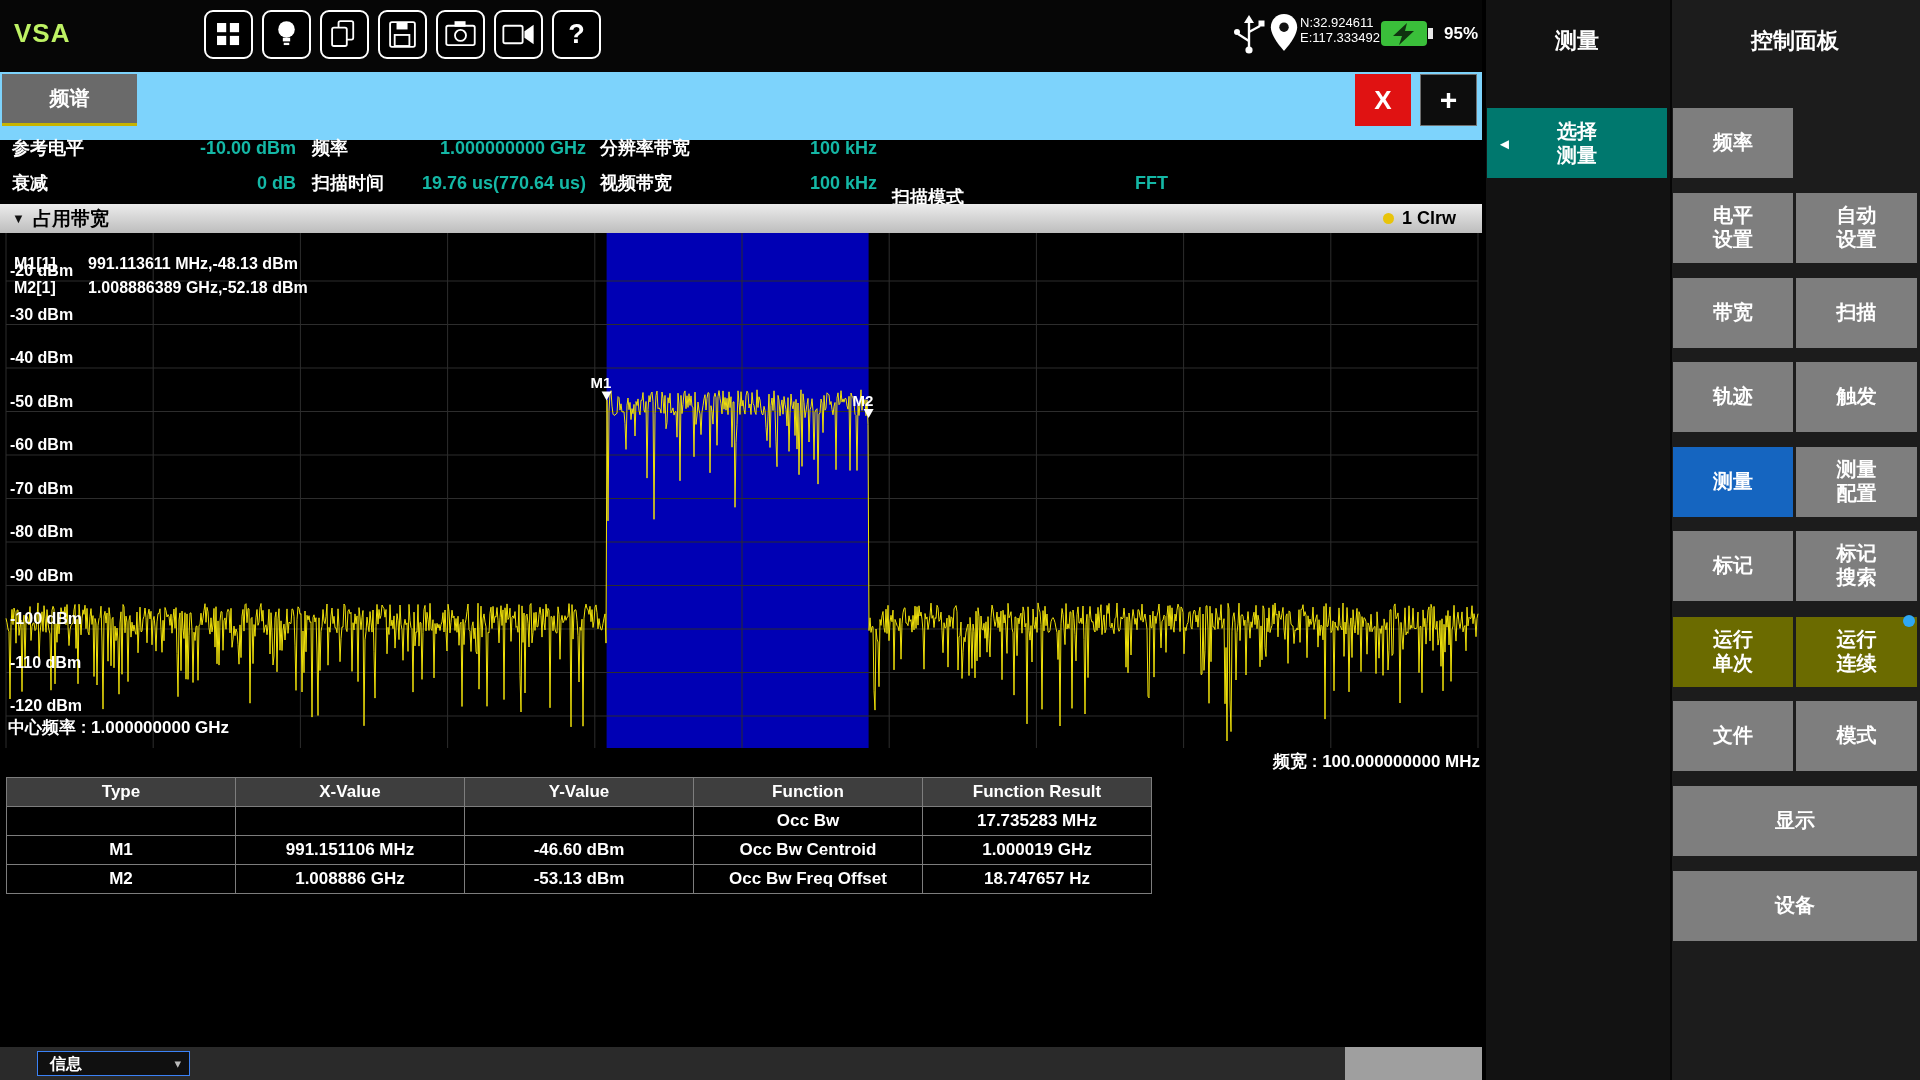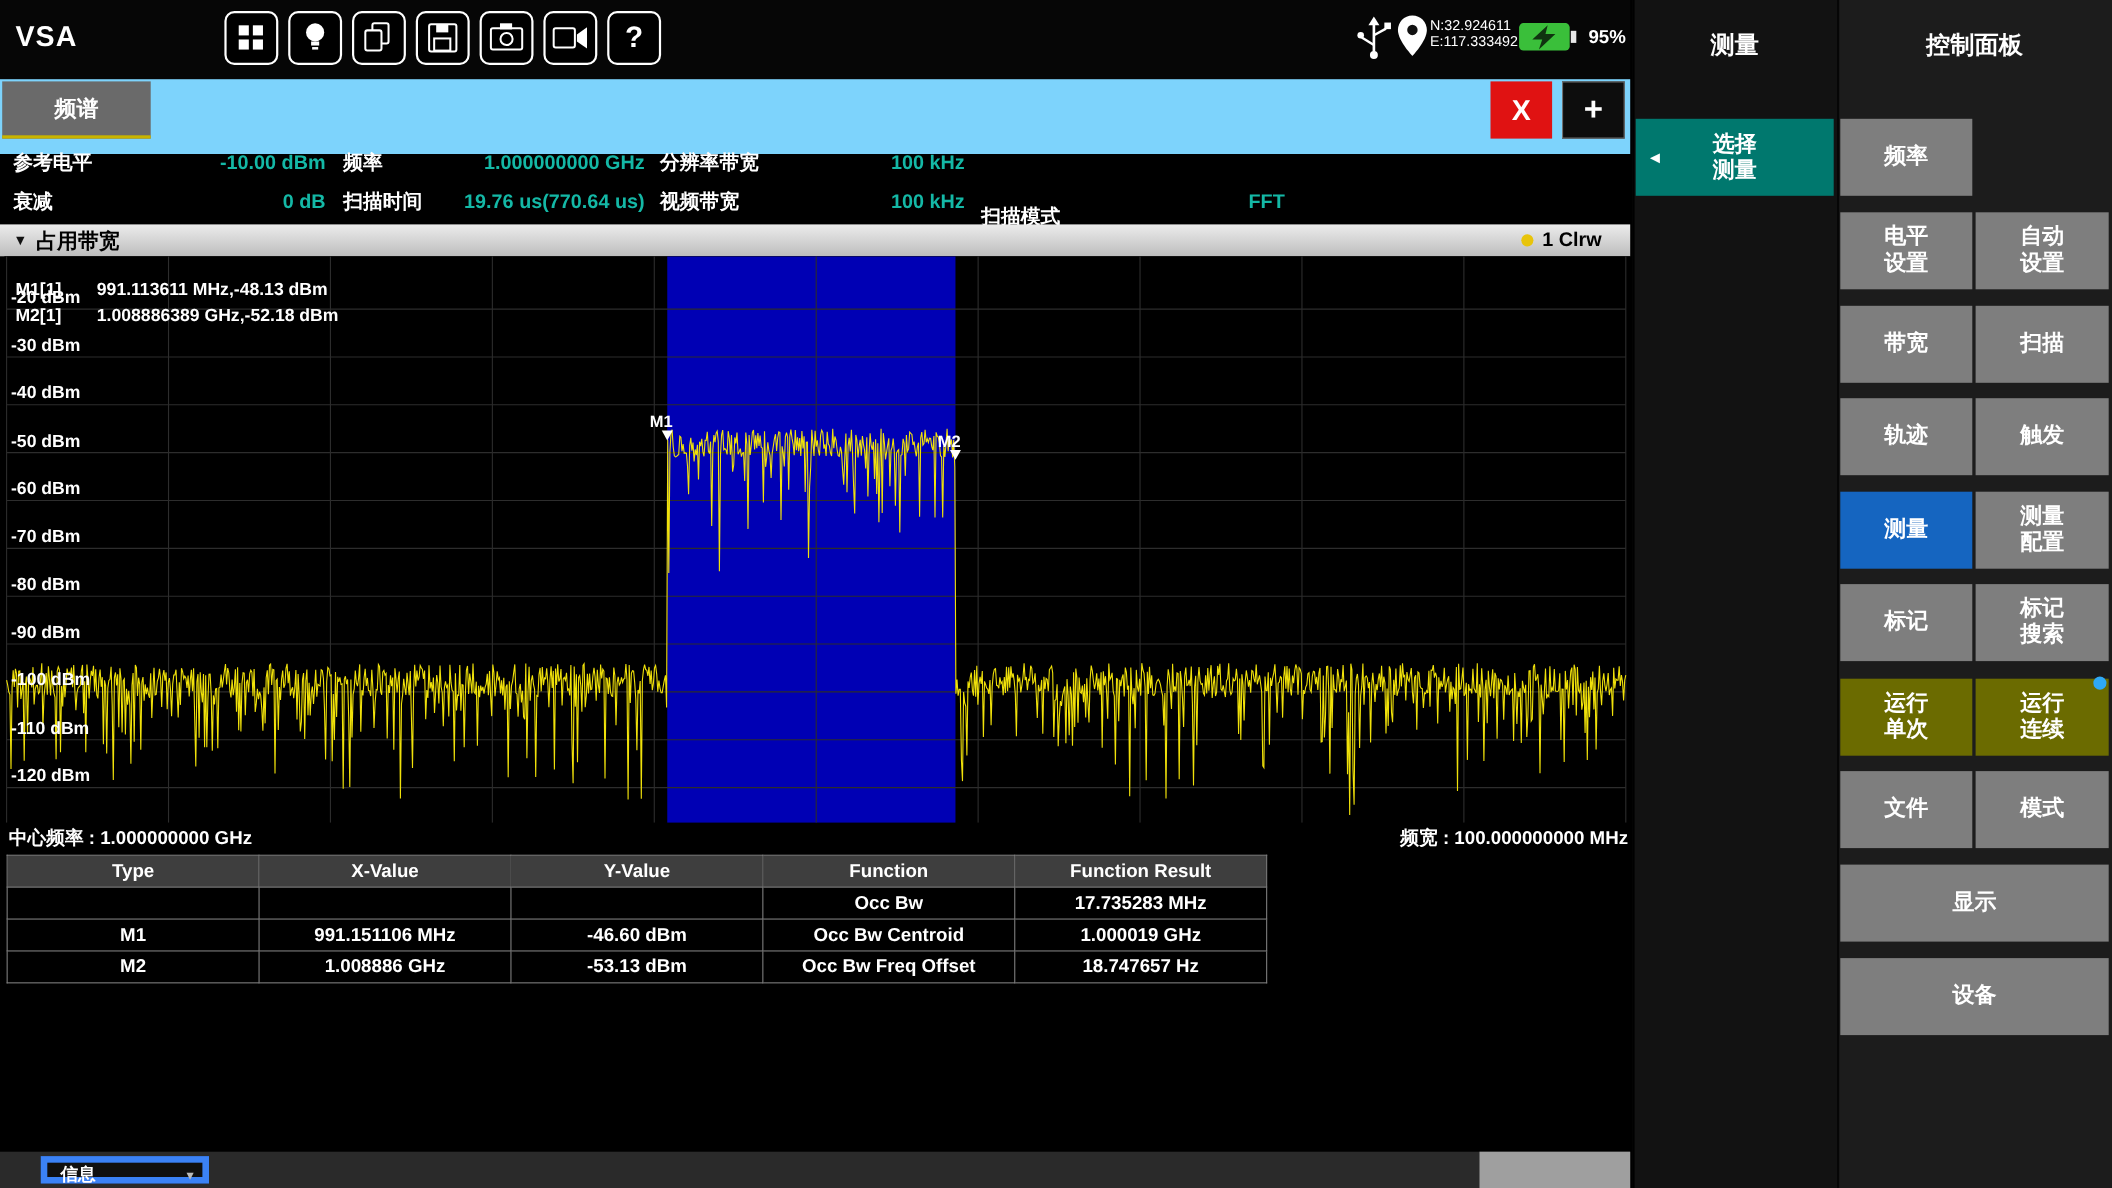--- a/index.html
+++ b/index.html
@@ -2,21 +2,21 @@
 <html><head>
 <meta charset="utf-8">
 <style>
   html,body{margin:0;padding:0;background:#000;}
   *{box-sizing:border-box;font-family:"Liberation Sans","DejaVu Sans",sans-serif;}
   #root{position:relative;width:1920px;height:1080px;background:#000;overflow:hidden;}
   .abs{position:absolute;}
 
   
   #topbar{position:absolute;left:0;top:0;width:1482px;height:72px;background:#060606;}
-  #logo{position:absolute;left:14px;top:18px;color:#ffffff;font-size:26px;font-weight:bold;letter-spacing:1px;}
+  #logo{position:absolute;left:14px;top:18px;color:#bef264;font-size:26px;font-weight:bold;letter-spacing:1px;}
   .icon-btn{position:absolute;top:10px;width:49px;height:49px;border:2px solid #fff;border-radius:9px;background:#000;display:flex;align-items:center;justify-content:center;}
   .icon-btn svg{display:block;}
   .help-glyph{color:#fff;font-size:27px;font-weight:bold;}
   #gps-text{position:absolute;left:1300px;top:15px;color:#fff;font-size:13px;line-height:15px;font-weight:normal;}
   #batt-pct{position:absolute;left:1444px;top:24px;color:#fff;font-size:17px;font-weight:bold;}
 
   
   #tabbar{position:absolute;left:0;top:72px;width:1482px;height:68px;background:#7dd3fc;text-align:center;}
   #tab-spectrum{position:absolute;left:2px;top:2px;width:135px;height:52px;background:#6a6a6a;color:#fff;font-size:20px;font-weight:bold;display:flex;align-items:center;justify-content:center;border-bottom:3px solid #c8b400;}
   #close-tab{position:absolute;left:1355px;top:2px;width:56px;height:52px;background:#e01212;color:#fff;font-size:26px;font-weight:bold;display:flex;align-items:center;justify-content:center;}
@@ -35,32 +35,32 @@
   #trace-dot{width:11px;height:11px;border-radius:50%;background:#e8c40a;}
   #trace-label{color:#000;font-size:18px;font-weight:bold;}
 
   
   #chart{position:absolute;left:4px;top:233px;width:1478px;height:515px;background:#000;}
   #chart-canvas{position:absolute;left:0;top:0;width:1478px;height:515px;}
   #y-labels{position:absolute;left:0;top:0;width:120px;height:515px;pointer-events:none;}
   .ylabel{position:absolute;left:6px;color:#fff;font-size:16px;font-weight:bold;}
   .readout{position:absolute;left:10px;display:flex;gap:12px;color:#fff;font-size:16px;font-weight:bold;}
   .readout .rl{min-width:62px;}
-  #xaxis-center{position:absolute;left:8px;top:750px;color:#fff;font-size:17px;font-weight:bold;}
+  #xaxis-center{position:absolute;left:8px;top:716px;color:#fff;font-size:17px;font-weight:bold;}
   #xaxis-span{position:absolute;left:900px;top:750px;width:580px;text-align:right;color:#fff;font-size:17px;font-weight:bold;}
 
   
   #results{position:absolute;left:6px;top:777px;width:1146px;border-collapse:collapse;table-layout:fixed;}
   #results th,#results td{border:1px solid #7d7d7d;color:#fff;font-size:17px;font-weight:bold;text-align:center;height:29px;padding:0 4px;overflow:hidden;}
   #results th{background:#3e3e3e;}
   #results td{background:#000;}
 
   
   #bottombar{position:absolute;left:0;top:1047px;width:1482px;height:33px;background:#2a2a2a;}
-  #info-dd{position:absolute;left:37px;top:4px;width:153px;height:25px;background:#101010;border:6px solid #3b82f6;color:#fff;font-size:16px;font-weight:bold;line-height:23px;padding-left:12px;}
+  #info-dd{position:absolute;left:37px;top:4px;width:153px;height:25px;background:#101010;border:1px solid #3b82f6;color:#fff;font-size:16px;font-weight:bold;line-height:23px;padding-left:12px;}
   #info-caret{position:absolute;right:8px;top:0;color:#bbb;font-size:13px;}
   #bb-spacer{position:absolute;left:1345px;top:0;width:137px;height:33px;background:#9f9f9f;}
 
   
   #measure-panel{position:absolute;left:1484px;top:0;width:186px;height:1080px;background:#121212;border-left:2px solid #000;}
   #control-panel{position:absolute;left:1670px;top:0;width:250px;height:1080px;background:#1c1c1c;border-left:2px solid #060606;}
   .panel-title{position:absolute;top:26px;text-align:center;color:#fff;font-size:22px;font-weight:bold;}
   #select-btn{position:absolute;left:1487px;top:108px;width:180px;height:70px;background:#00786e;color:#fff;display:flex;align-items:center;justify-content:center;}
   #select-btn .sel-arrow{position:absolute;left:10px;font-size:15px;color:#fff;}
   #select-btn .sel-label{font-size:20px;font-weight:bold;white-space:pre-line;text-align:center;line-height:1.2;}

